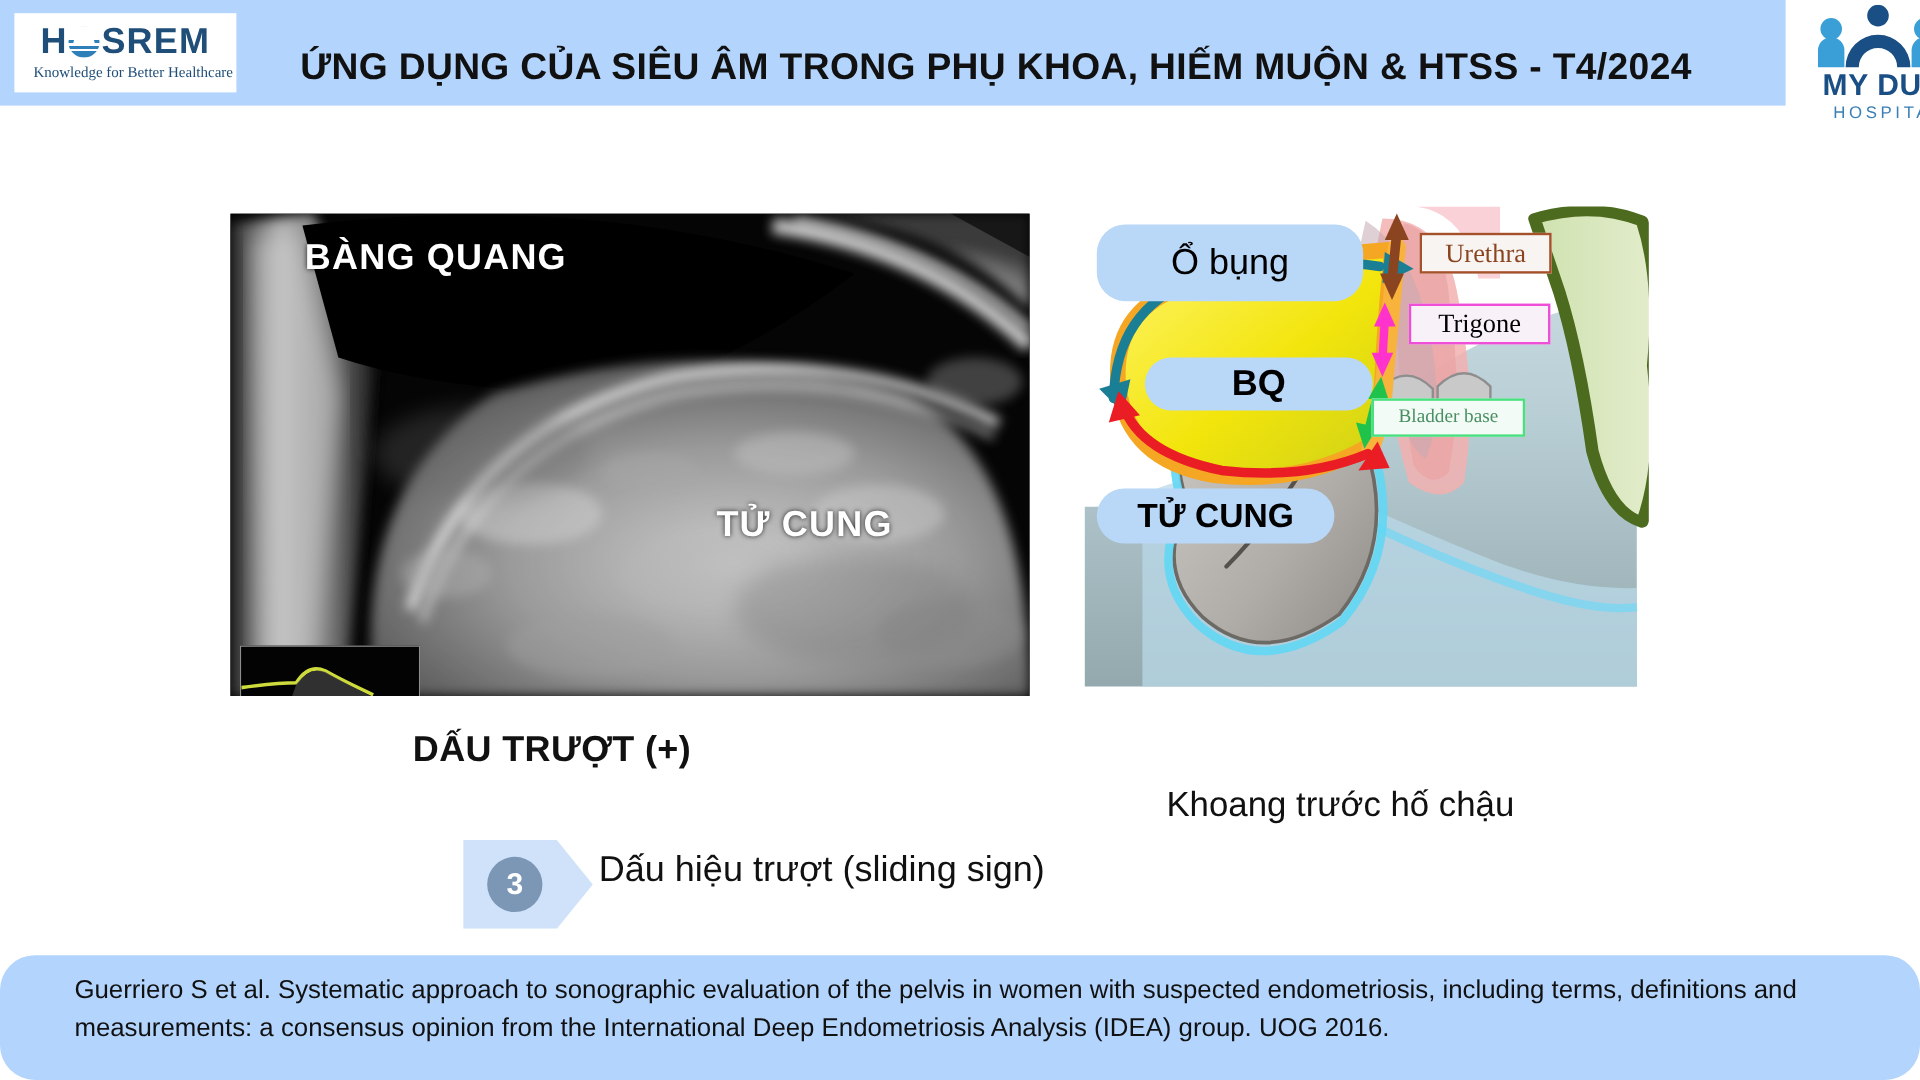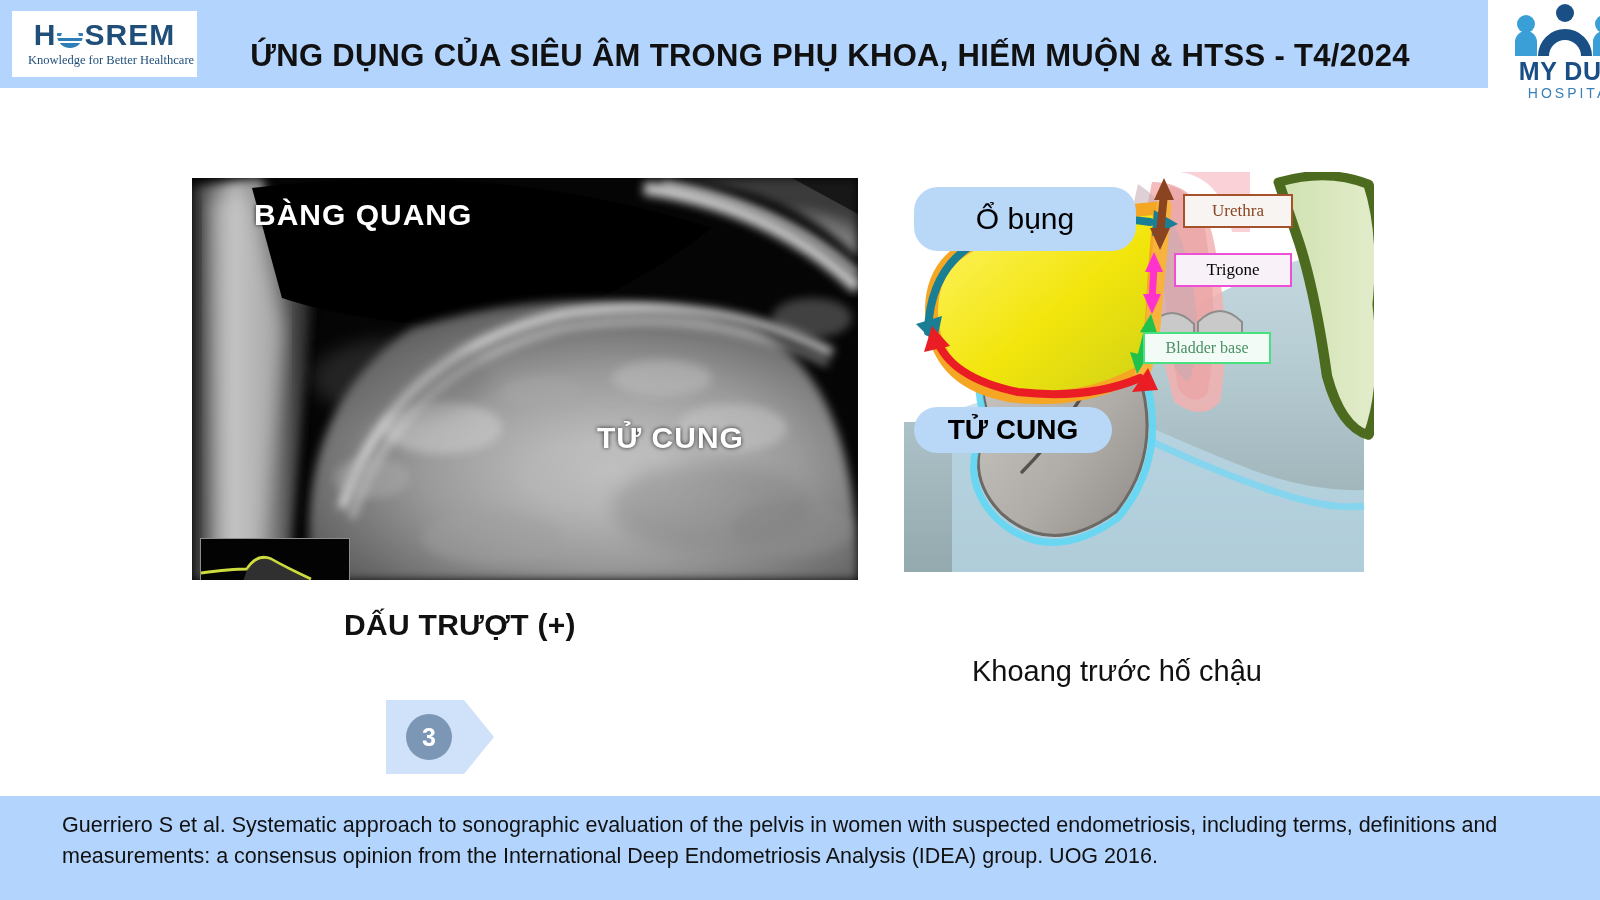--- a/index.html
+++ b/index.html
@@ -89,21 +89,21 @@
     font-size:27px;font-weight:500;color:#000;white-space:nowrap;
   }
   .dg-chip.obung{left:12px;top:15px;width:222px;height:64px;font-size:30px;}
   .dg-chip.bq{left:52px;top:126px;width:190px;height:44px;font-weight:700;font-size:30px;}
   .dg-chip.tucung{left:12px;top:235px;width:198px;height:46px;font-weight:600;font-size:28px;}
 
   .anno{
     position:absolute;background:#f7f4f2;
     font-family:"Liberation Serif","DejaVu Serif",serif;
     display:flex;align-items:center;justify-content:center;
-    font-size:17px;box-sizing:border-box;
+    font-size:22px;box-sizing:border-box;
   }
   .anno.urethra{left:281px;top:22px;width:110px;height:34px;border:2px solid #a5522a;color:#8b4420;}
   .anno.trigone{left:272px;top:81px;width:118px;height:34px;border:2px solid #ef4ed6;color:#000000;background:#f8f2f8;}
   .anno.bladderbase{left:241px;top:160px;width:128px;height:32px;border:2px solid #49e07f;color:#4a8f63;background:#f2fbf5;font-size:16px;}
 
   
   .cap-left{
     position:absolute;left:344px;top:608px;
     font-size:30px;font-weight:700;color:#111;letter-spacing:.3px;
   }
@@ -121,21 +121,21 @@
     justify-content:center;font-size:25px;font-weight:600;
   }
   .bullet-text{
     position:absolute;left:113px;top:8px;font-size:30px;color:#111;font-weight:400;
     white-space:nowrap;
   }
 
   
   .footer{
     position:absolute;left:0;top:796px;width:1600px;height:104px;
-    background:#b3d4fd;box-sizing:border-box;padding:14px 60px 0 62px;
+    background:#b3d4fd;box-sizing:border-box;padding:14px 60px 0 62px;border-radius:29px;
   }
   .footer-text{
     font-size:21.5px;color:#111;line-height:1.42;font-weight:400;
   }
 </style>
 </head>
 <body>
 
 <div class="header">
 
@@ -315,32 +315,34 @@
     <polygon points="250,142 241,122 259,122" fill="#ff33cc"></polygon>
 
     <g stroke="#1fc24a" stroke-width="7" fill="none" stroke-linecap="round">
       <path d="M246 156 L238 188"></path>
     </g>
     <polygon points="249,142 256,164 238,160" fill="#1fc24a"></polygon>
     <polygon name="g2" points="235,202 228,180 246,184" fill="#1fc24a"></polygon>
   </svg>
 
   <div class="dg-chip obung">Ổ bụng</div>
+  <div class="dg-chip bq">BQ</div>
   <div class="dg-chip tucung">TỬ CUNG</div>
 
   <div class="anno urethra">Urethra</div>
   <div class="anno trigone">Trigone</div>
   <div class="anno bladderbase">Bladder base</div>
 </div>
 
 <div class="cap-left">DẤU TRƯỢT (+)</div>
 <div class="cap-right">Khoang trước hố chậu</div>
 
 <div class="bullet-row">
   <svg class="bullet-shape" width="110" height="74" viewBox="0 0 110 74">
     <path d="M0 0 L78 0 L108 37 L78 74 L0 74 Z" fill="#cfe2fa"></path>
   </svg>
   <div class="bullet-circle">3</div>
+  <div class="bullet-text">Dấu hiệu trượt (sliding sign)</div>
 </div>
 
 <div class="footer">
   <div class="footer-text">Guerriero S et al. Systematic approach to sonographic evaluation of the pelvis in women with suspected endometriosis, including terms, definitions and measurements: a consensus opinion from the International Deep Endometriosis Analysis (IDEA) group. UOG 2016.</div>
 </div>
 
 </body></html>

